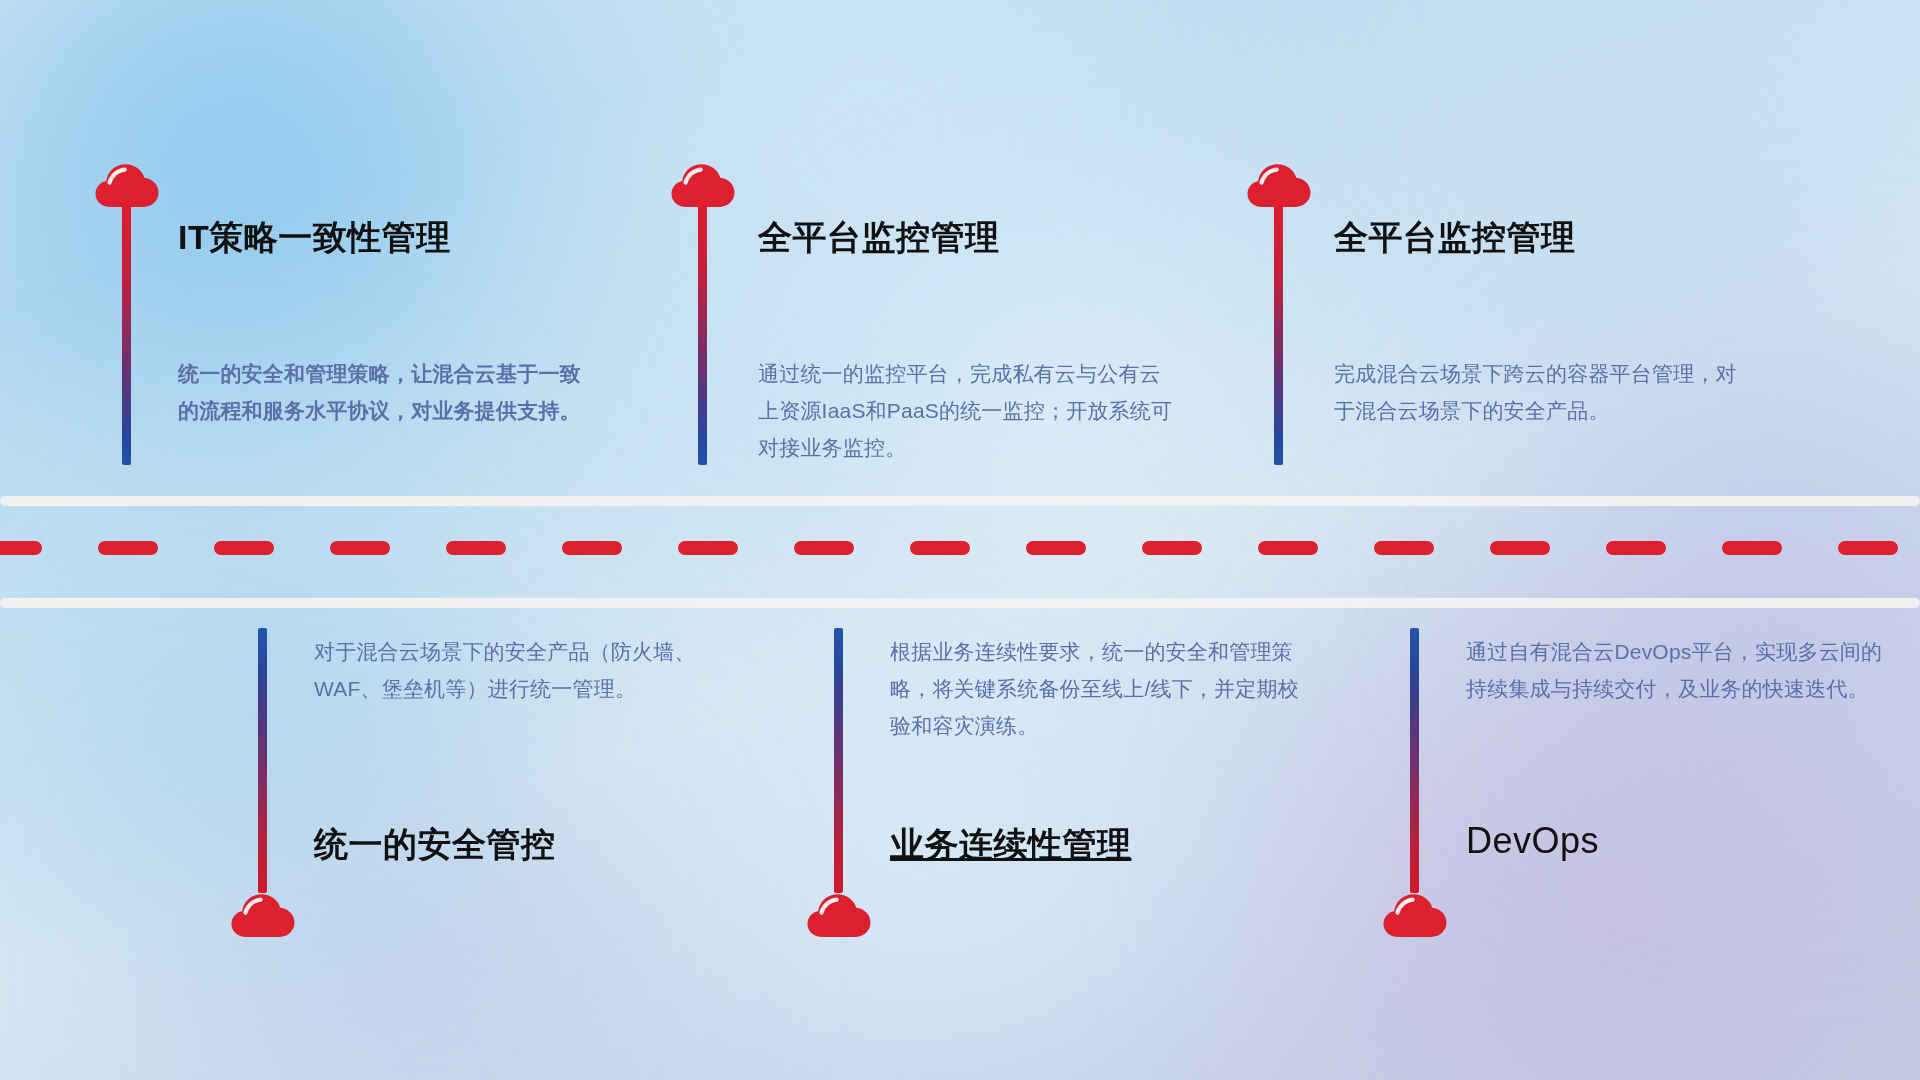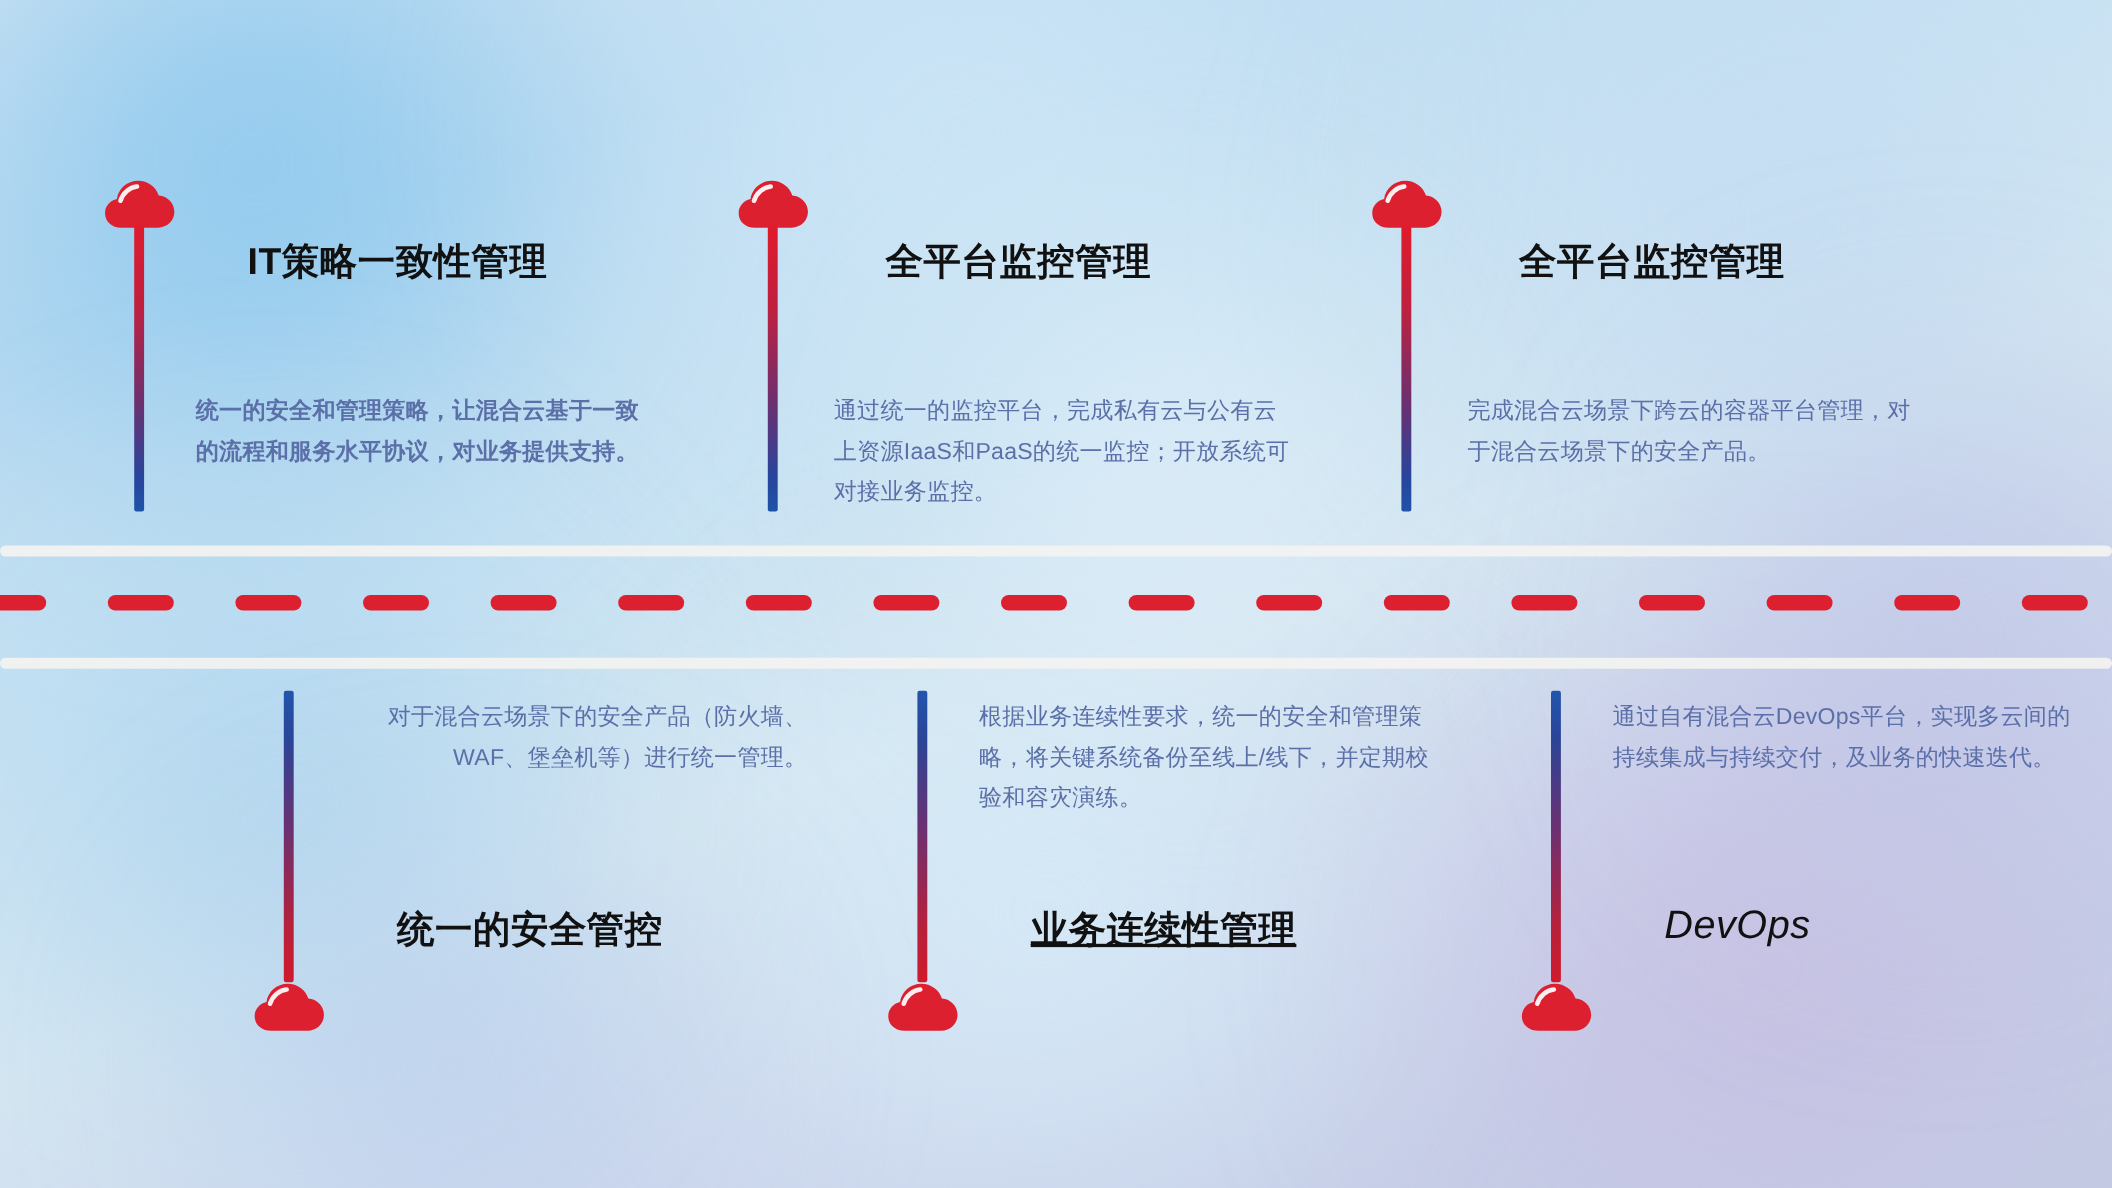--- a/index.html
+++ b/index.html
@@ -99,23 +99,22 @@
   .stem-down { background: linear-gradient(to bottom, #e01b2c 0%, #c0203f 28%, #6c3070 62%, #28459c 88%, #1e52a8 100%); }
   .stem-up   { background: linear-gradient(to bottom, #2255ad 0%, #2a4597 16%, #6c3070 48%, #b5213c 80%, #d01a2b 100%); }
 
   .col-title {
     position: absolute;
     color: #111111;
     font-size: 34px;
     font-weight: bold;
     white-space: nowrap;
     letter-spacing: 0.5px;
-    margin-left: 47px;
-  }
-  .col-title.latin { font-weight: normal; font-size: 36px; font-style: italic; }
+  }
+  .col-title.latin { font-weight: normal; font-size: 36px; }
 
   .col-body {
     position: absolute;
     color: #5b6fa8;
     font-size: 21px;
     line-height: 37px;
     letter-spacing: 0.2px;
   }
 </style>
 </head>
@@ -201,21 +200,21 @@
   <div class="col">
     <div class="stem stem-up" style="left:258px; top:628px; height:265px;"></div>
     <div class="cloud-icon" style="left:230px; top:890px;">
       <svg viewBox="0 0 66 50">
         <path d="M16.5 47 C7.4 47 1.5 41.2 1.5 33.8 C1.5 27.4 6.1 22.2 12.3 21.0
                  C13.4 11.6 21.6 4.3 31.6 4.3 C40.4 4.3 47.9 9.9 50.3 17.7
                  C58.3 18.3 64.5 24.7 64.5 32.6 C64.5 40.6 57.9 47 49.7 47 Z" fill="#dd2030"></path>
         <path d="M15.5 22.5 C17.8 15.2 23.8 10.4 30.6 9.6" stroke="#ffffff" stroke-width="4.2" stroke-linecap="round" fill="none" opacity="0.92"></path>
       </svg>
     </div>
-    <div class="col-body" style="left:314px; top:633px; width:420px;text-align:right;">对于混合云场景下的安全产品（防火墙、WAF、堡垒机等）进行统一管理。</div>
+    <div class="col-body" style="left:314px; top:633px; width:420px;">对于混合云场景下的安全产品（防火墙、WAF、堡垒机等）进行统一管理。</div>
     <div class="col-title" style="left:314px; top:822px;">统一的安全管控</div>
   </div>
 
   <div class="col">
     <div class="stem stem-up" style="left:834px; top:628px; height:265px;"></div>
     <div class="cloud-icon" style="left:806px; top:890px;">
       <svg viewBox="0 0 66 50">
         <path d="M16.5 47 C7.4 47 1.5 41.2 1.5 33.8 C1.5 27.4 6.1 22.2 12.3 21.0
                  C13.4 11.6 21.6 4.3 31.6 4.3 C40.4 4.3 47.9 9.9 50.3 17.7
                  C58.3 18.3 64.5 24.7 64.5 32.6 C64.5 40.6 57.9 47 49.7 47 Z" fill="#dd2030"></path>

